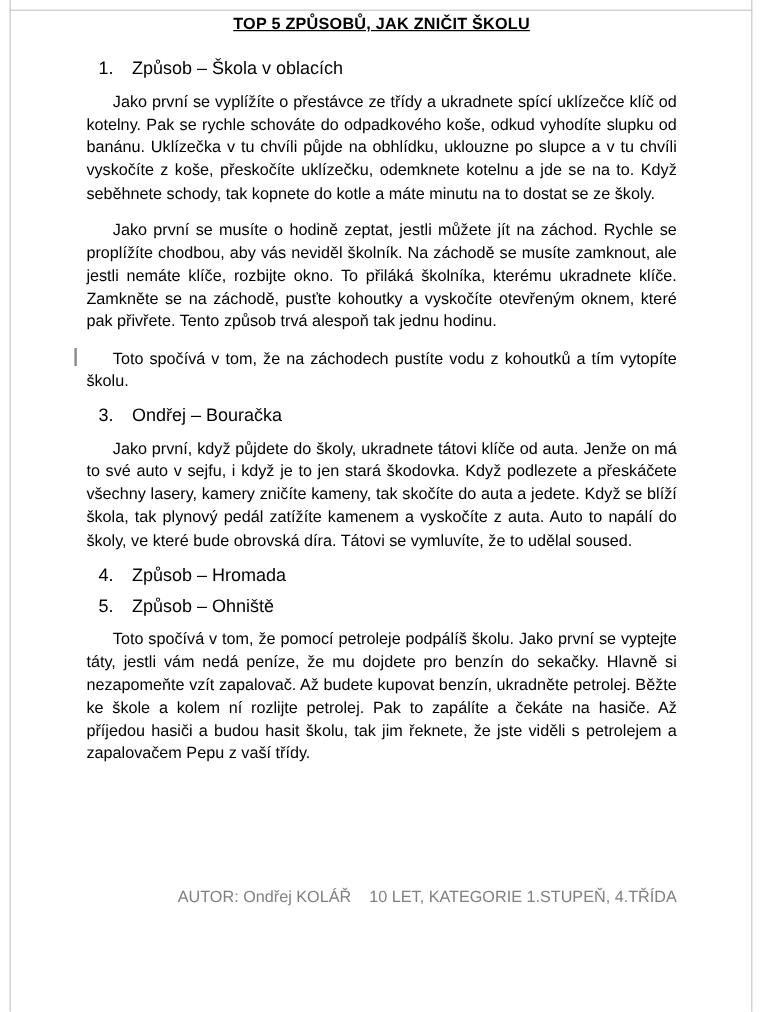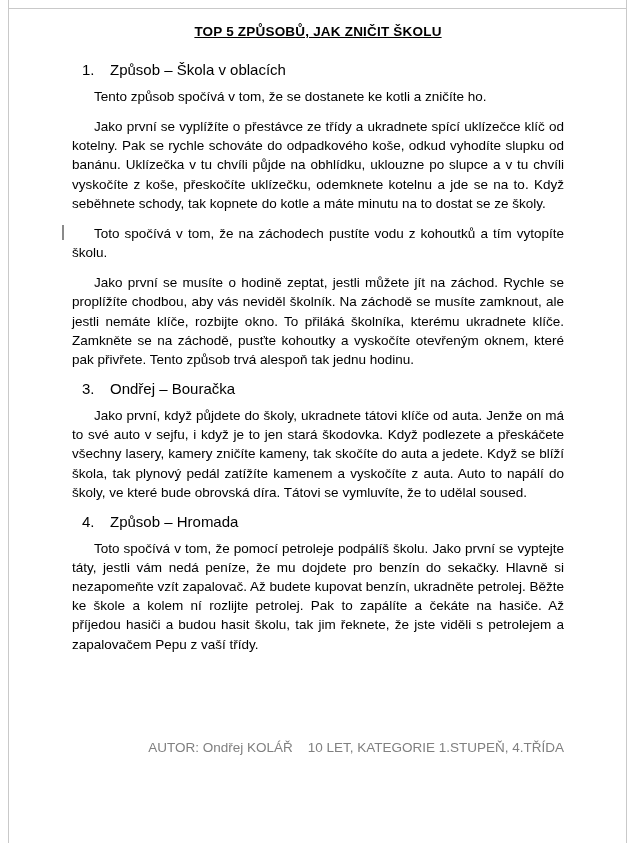--- a/index.html
+++ b/index.html
@@ -41,21 +41,21 @@
     position: absolute;
     left: 8px;
     top: 8px;
     right: 8px;
     height: 1px;
     background: #c9c9c9;
   }
   .content {
     position: absolute;
     left: 72px;
-    top: 24px;
+    top: 12px;
     width: 492px;
   }
   .doc-title {
     text-align: center;
     font-weight: bold;
     font-size: 13.5px;
     text-decoration: underline;
     letter-spacing: 0.2px;
     margin: 0 0 22px 0;
     font-family: "Liberation Sans", sans-serif;
@@ -110,32 +110,34 @@
   <div class="page-border-left"></div>
   <div class="page-border-right"></div>
   <div class="page-border-top"></div>
 
   <div class="content">
     <h1 class="doc-title">TOP 5 ZPŮSOBŮ, JAK ZNIČIT ŠKOLU</h1>
 
     <div class="list-item">
       <span class="list-num">1.</span><span>Způsob – Škola v oblacích</span>
     </div>
-    <p class="para">Tento způsob spočívá v tom, že se dostanete ke kotli a zničíte ho.</p>
     <p class="para">Jako první se vyplížíte o přestávce ze třídy a ukradnete spící uklízečce klíč od kotelny. Pak se rychle schováte do odpadkového koše, odkud vyhodíte slupku od banánu. Uklízečka v tu chvíli půjde na obhlídku, uklouzne po slupce a v tu chvíli vyskočíte z koše, přeskočíte uklízečku, odemknete kotelnu a jde se na to. Když seběhnete schody, tak kopnete do kotle a máte minutu na to dostat se ze školy.</p>
 
+    <p class="para">Jako první se musíte o hodině zeptat, jestli můžete jít na záchod. Rychle se proplížíte chodbou, aby vás neviděl školník. Na záchodě se musíte zamknout, ale jestli nemáte klíče, rozbijte okno. To přiláká školníka, kterému ukradnete klíče. Zamkněte se na záchodě, pusťte kohoutky a vyskočíte otevřeným oknem, které pak přivřete. Tento způsob trvá alespoň tak jednu hodinu.</p>
     <p class="para marked">Toto spočívá v tom, že na záchodech pustíte vodu z kohoutků a tím vytopíte školu.</p>
-    <p class="para">Jako první se musíte o hodině zeptat, jestli můžete jít na záchod. Rychle se proplížíte chodbou, aby vás neviděl školník. Na záchodě se musíte zamknout, ale jestli nemáte klíče, rozbijte okno. To přiláká školníka, kterému ukradnete klíče. Zamkněte se na záchodě, pusťte kohoutky a vyskočíte otevřeným oknem, které pak přivřete. Tento způsob trvá alespoň tak jednu hodinu.</p>
 
     <div class="list-item">
       <span class="list-num">3.</span><span>Ondřej – Bouračka</span>
     </div>
     <p class="para">Jako první, když půjdete do školy, ukradnete tátovi klíče od auta. Jenže on má to své auto v sejfu, i když je to jen stará škodovka. Když podlezete a přeskáčete všechny lasery, kamery zničíte kameny, tak skočíte do auta a jedete. Když se blíží škola, tak plynový pedál zatížíte kamenem a vyskočíte z auta. Auto to napálí do školy, ve které bude obrovská díra. Tátovi se vymluvíte, že to udělal soused.</p>
 
     <div class="list-item">
       <span class="list-num">4.</span><span>Způsob – Hromada</span>
     </div>
 
+    <div class="list-item">
+      <span class="list-num">5.</span><span>Způsob – Ohniště</span>
+    </div>
     <p class="para">Toto spočívá v tom, že pomocí petroleje podpálíš školu. Jako první se vyptejte táty, jestli vám nedá peníze, že mu dojdete pro benzín do sekačky. Hlavně si nezapomeňte vzít zapalovač. Až budete kupovat benzín, ukradněte petrolej. Běžte ke škole a kolem ní rozlijte petrolej.  Pak to zapálíte a čekáte na hasiče. Až příjedou hasiči a budou hasit školu, tak jim řeknete, že jste viděli s petrolejem a zapalovačem Pepu z vaší třídy.</p>
   </div>
 
   <div class="author">AUTOR: Ondřej KOLÁŘ    10 LET, KATEGORIE 1.STUPEŇ, 4.TŘÍDA</div>
 </div>
 
 </body></html>

